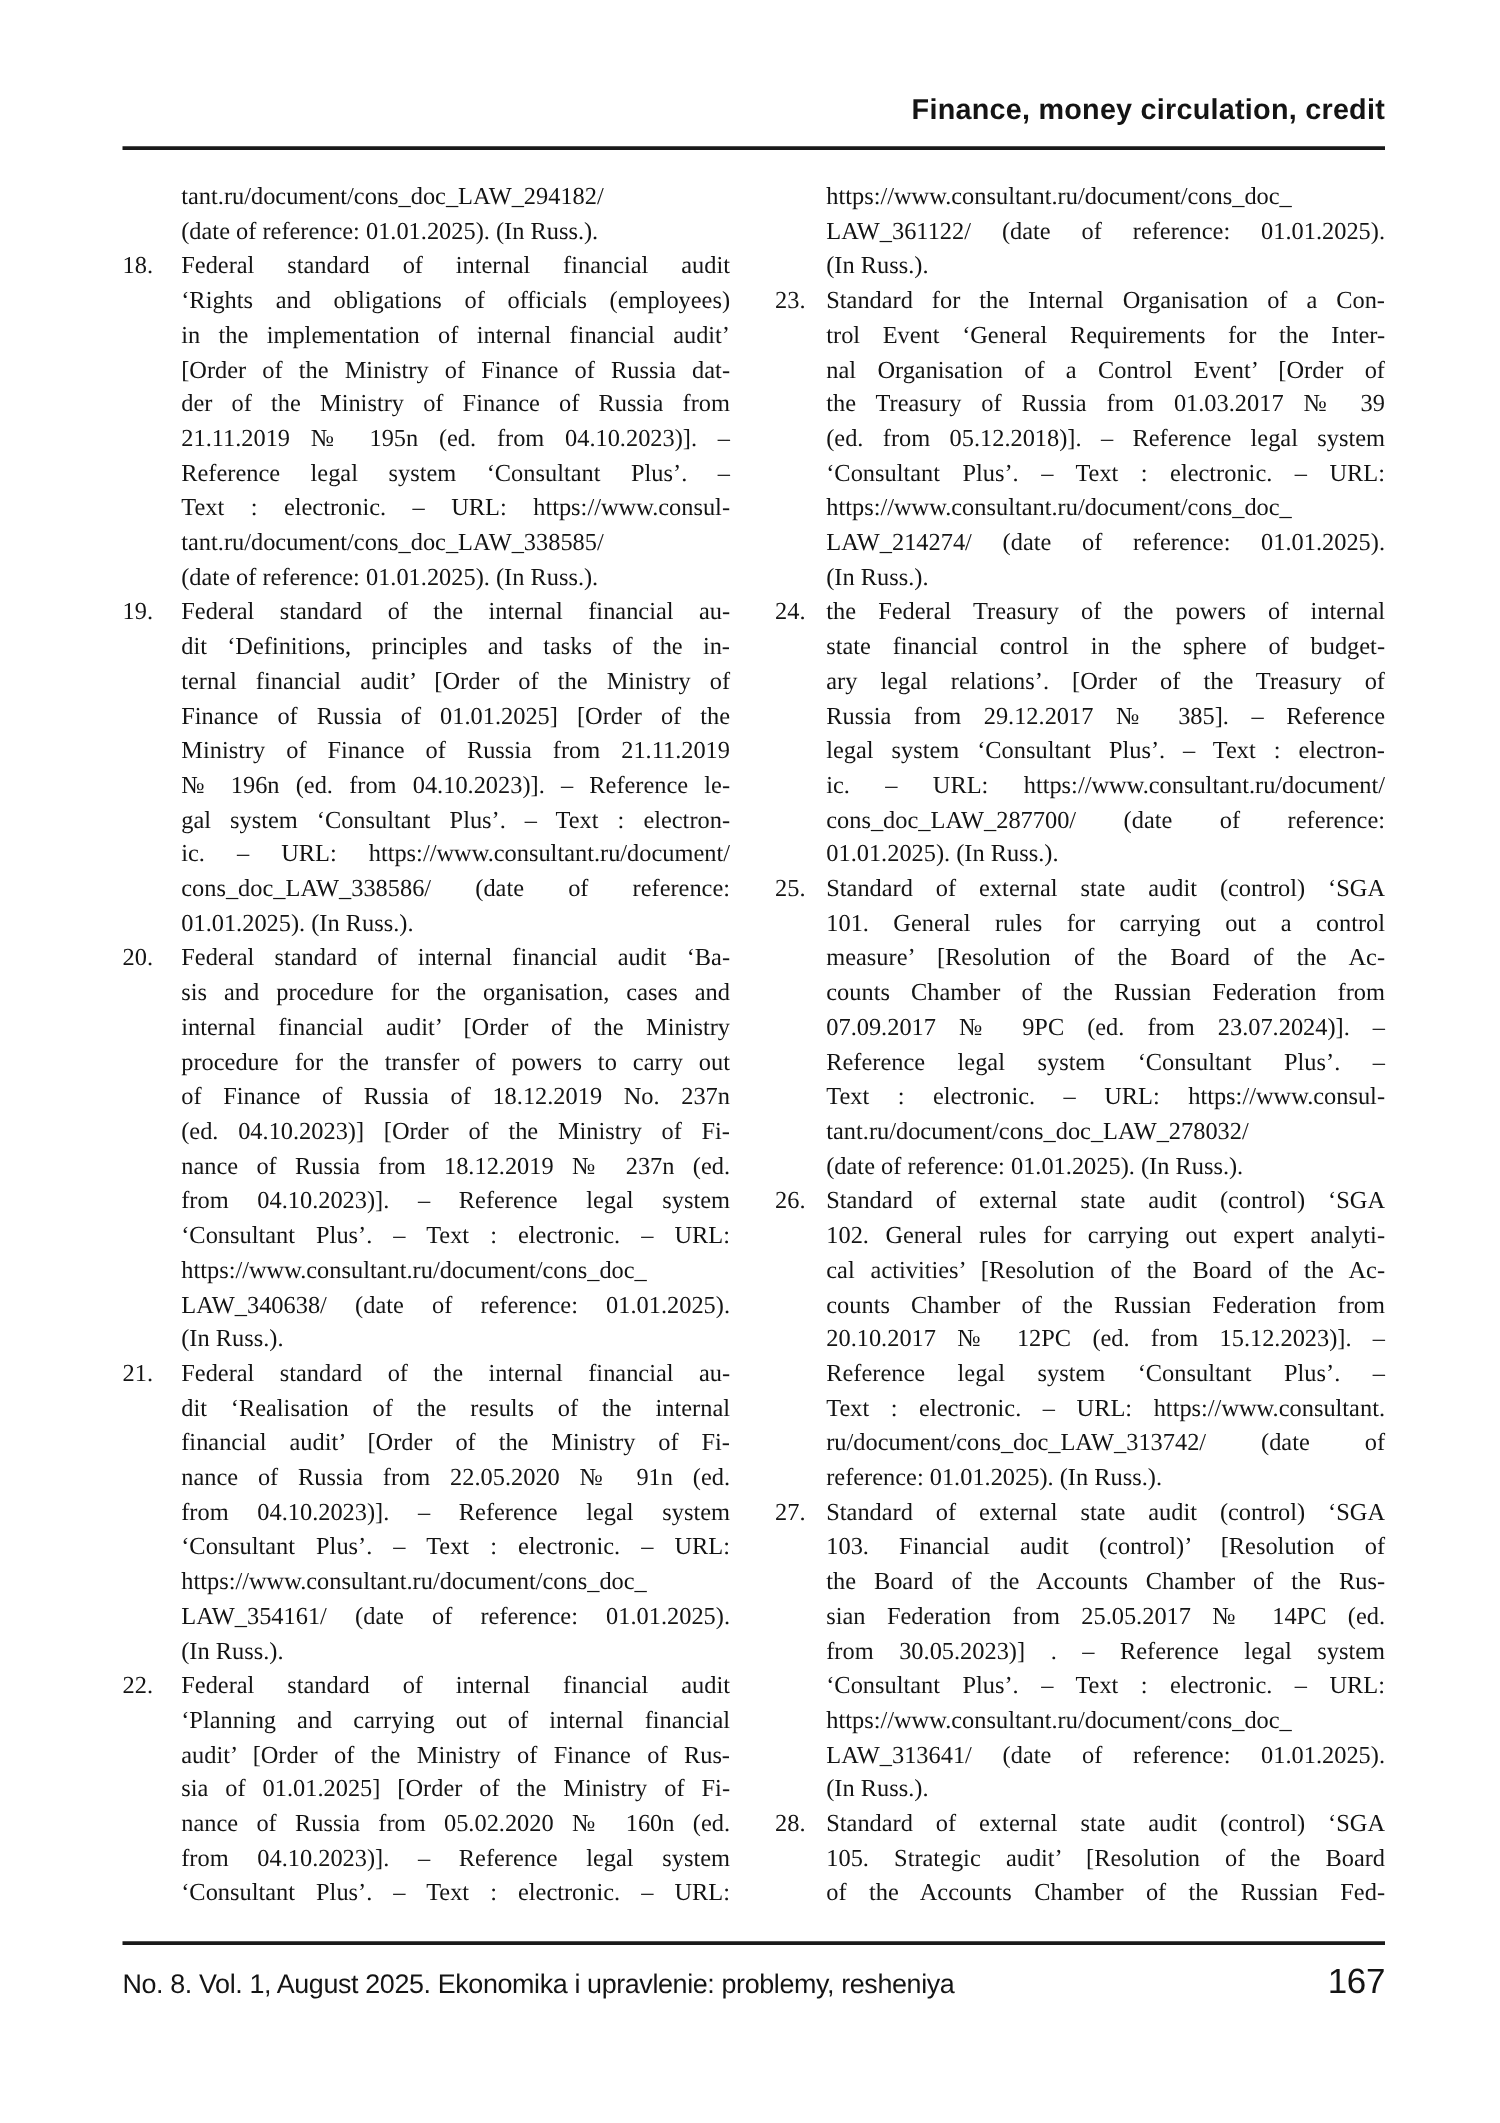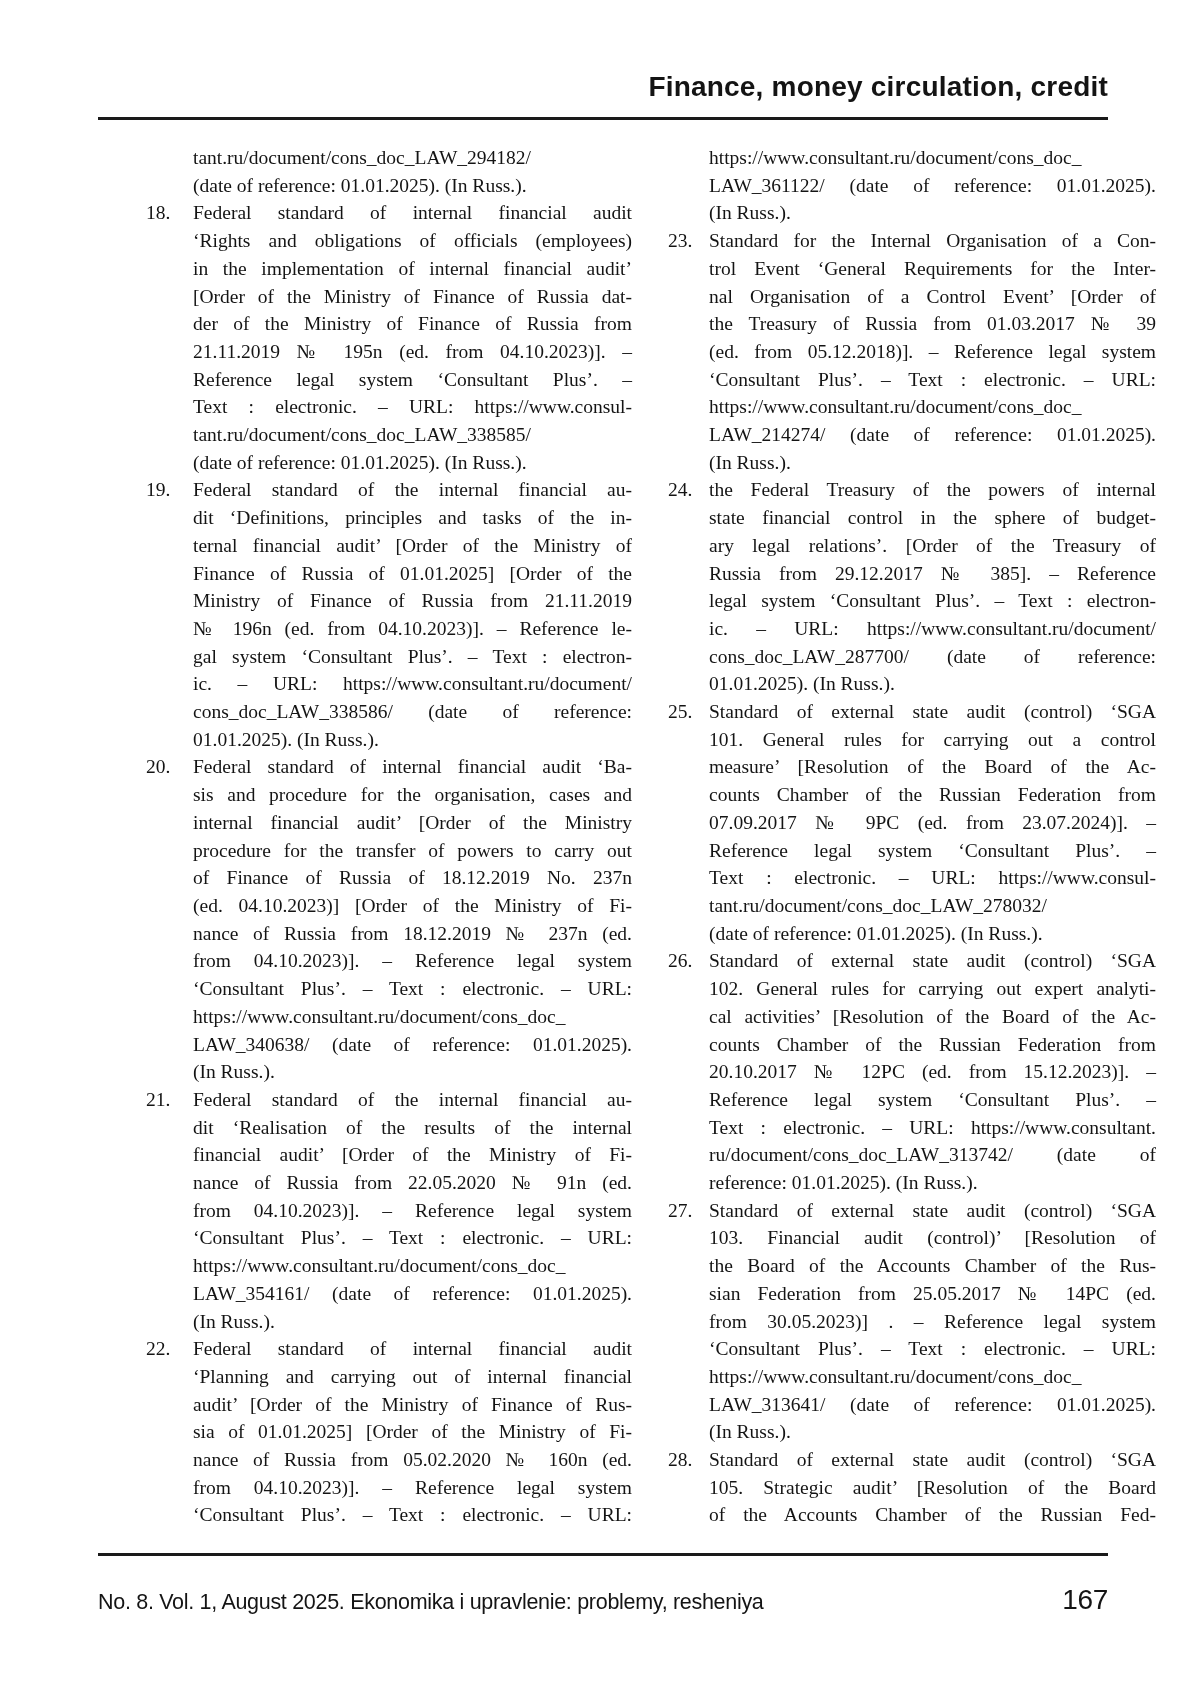--- a/index.html
+++ b/index.html
@@ -17,55 +17,54 @@
     left:98px;
     width:1010px;
     top:0;
   }
   .hdr-title{
     margin:0;
     padding-top:74px;
     text-align:right;
     font-family:"Liberation Sans","DejaVu Sans",sans-serif;
     font-weight:bold;
-    font-size:28px;
+    font-size:23px;
     line-height:26px;
     letter-spacing:0.2px;
   }
   .rule{
     height:3px;
     background:#1a1a1a;
     border:none;
   }
   .rule.hdr{margin-top:17px;}
   .columns{
     display:flex;
     gap:36px;
     margin-top:24px;
     font-size:19.5px;
     line-height:27.7px;
-    margin-left:48px;
   }
   .col{flex:0 0 auto;}
   .col-left{width:486px;}
   .col-right{width:488px;}
   .ref-item{position:relative;padding-left:47px;}
   .col-right .ref-item{padding-left:41px;}
   .ref-num{position:absolute;left:0;top:0;}
   .ln{
     text-align:justify;
     text-align-last:justify;
   }
   .ln.end{text-align-last:left;}
   .ftr{margin-top:24px;}
   .ftr-row{
     display:flex;
     justify-content:space-between;
     align-items:baseline;
-    padding-top:28px;
+    padding-top:13px;
     font-family:"Liberation Sans","DejaVu Sans",sans-serif;
     letter-spacing:-0.3px;
     text-align:right;
   }
   .ftr-journal{font-size:21.5px;}
   .ftr-page{font-size:28px;}
 </style>
 </head>
 <body>
 

